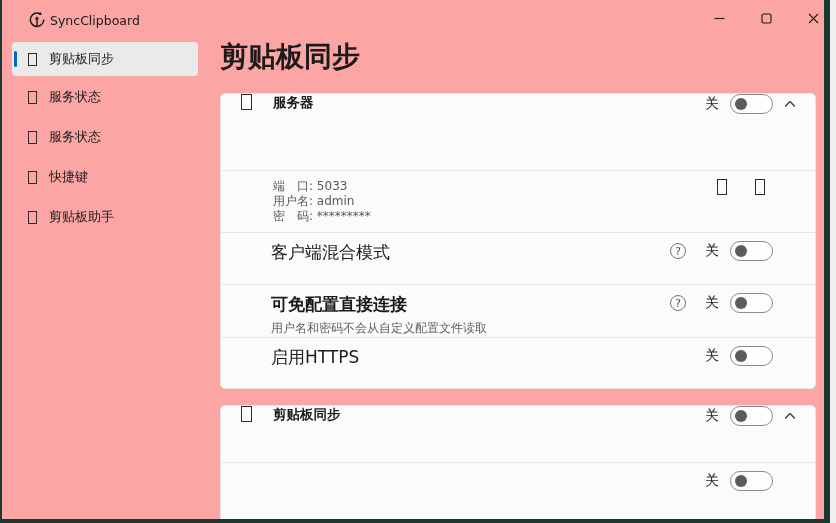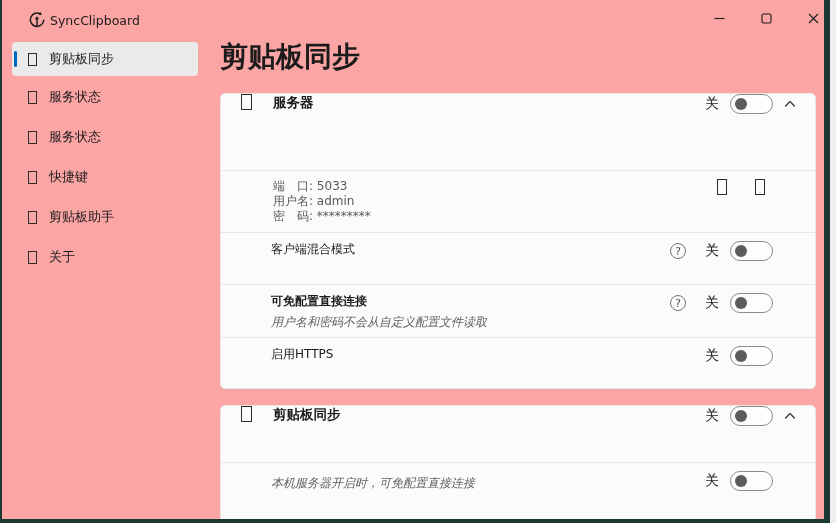--- a/index.html
+++ b/index.html
@@ -58,23 +58,23 @@
   .card1 { top:93px; height:296px; }
   .card2 { top:405px; height:160px; }
 
   .card-header { height:76px; display:flex; align-items:flex-start; padding:0 18px 0 20px; }
   .card2 .card-header { height:56px; }
   .head-titles { margin-left:21px; }
   .head-title { font-size:13.5px; font-weight:600; color:#1b1b1b; }
   .head-sub { font-size:12px; color:#5f5f5f; margin-top:4px; }
 
   .row { display:flex; align-items:flex-start; border-top:1px solid #e6e6e6; padding:8px 18px 0 50px; }
-  .row-titles .row-title { font-size:12px; color:#1b1b1b; }
+  .row-titles .row-title { font-size:17px; color:#1b1b1b; }
   .row-titles .row-title.semibold { font-weight:600; }
-  .row-titles .row-sub { font-size:12px; color:#5f5f5f; margin-top:4px;font-style:italic; }
+  .row-titles .row-sub { font-size:12px; color:#5f5f5f; margin-top:4px; }
 
   .row.info { height:62px; padding-left:52px; }
   .info-lines { font-size:12px; line-height:15px; color:#5a5a5a; }
   .info-lines .lbl { white-space:pre; }
   .info-btns { margin-left:auto; margin-right:32px; display:flex; align-items:center; gap:28px; }
 
   .row.r-mixed { height:52px; }
   .row.r-custom { height:53px; }
   .row.r-https { height:51px; }
   .row.r-local { height:72px; }
@@ -148,25 +148,20 @@
     <div class="side-item" style="top:80px">
 
       <span class="tofu"></span>
       <span class="label">服务状态</span>
     </div>
     <div class="side-item" style="top:160px">
 
       <span class="tofu"></span>
       <span class="label">剪贴板助手</span>
     </div>
-    <div class="side-item" style="top:200px">
-
-      <span class="tofu"></span>
-      <span class="label">关于</span>
-    </div>
   </div>
 
   <div class="page-title">剪贴板同步</div>
 
   <div class="card card1">
     <div class="card-header">
       <span class="tofu lg"></span>
       <div class="head-titles">
         <div class="head-title">服务器</div>
       </div>
@@ -248,21 +243,20 @@
             <div class="knob"></div>
           </div>
         <svg class="chev" viewBox="0 0 14 14">
             <polyline points="2.5,9 7,4.5 11.5,9" fill="none" stroke="#3c3c3c" stroke-width="1.3" stroke-linecap="round" stroke-linejoin="round"></polyline>
           </svg>
       </div>
     </div>
 
     <div class="row r-local">
       <div class="row-titles">
-        <div class="row-sub">本机服务器开启时，可免配置直接连接</div>
       </div>
       <div class="right-cluster">
         <span class="state-label">关</span>
         <div class="toggle">
             <div class="knob"></div>
           </div>
         <span class="chev-spacer"></span>
       </div>
     </div>
   </div>

